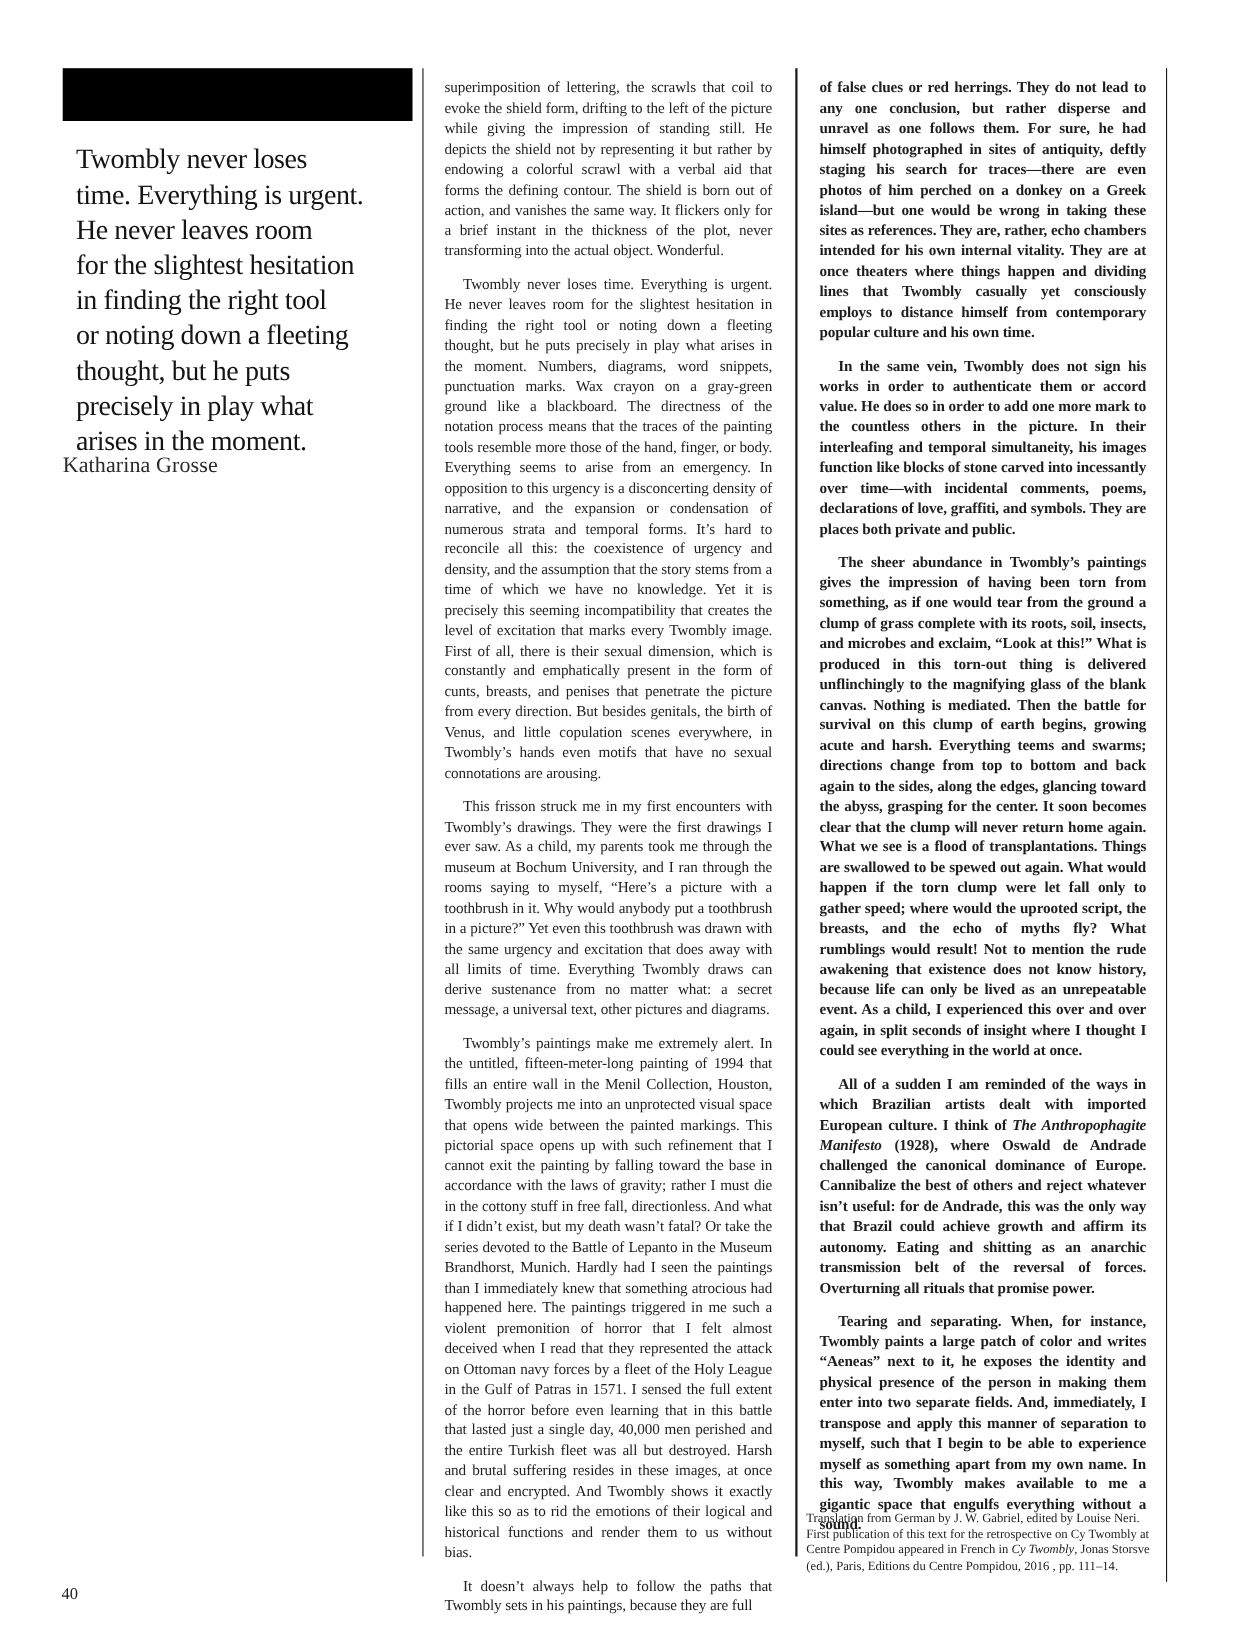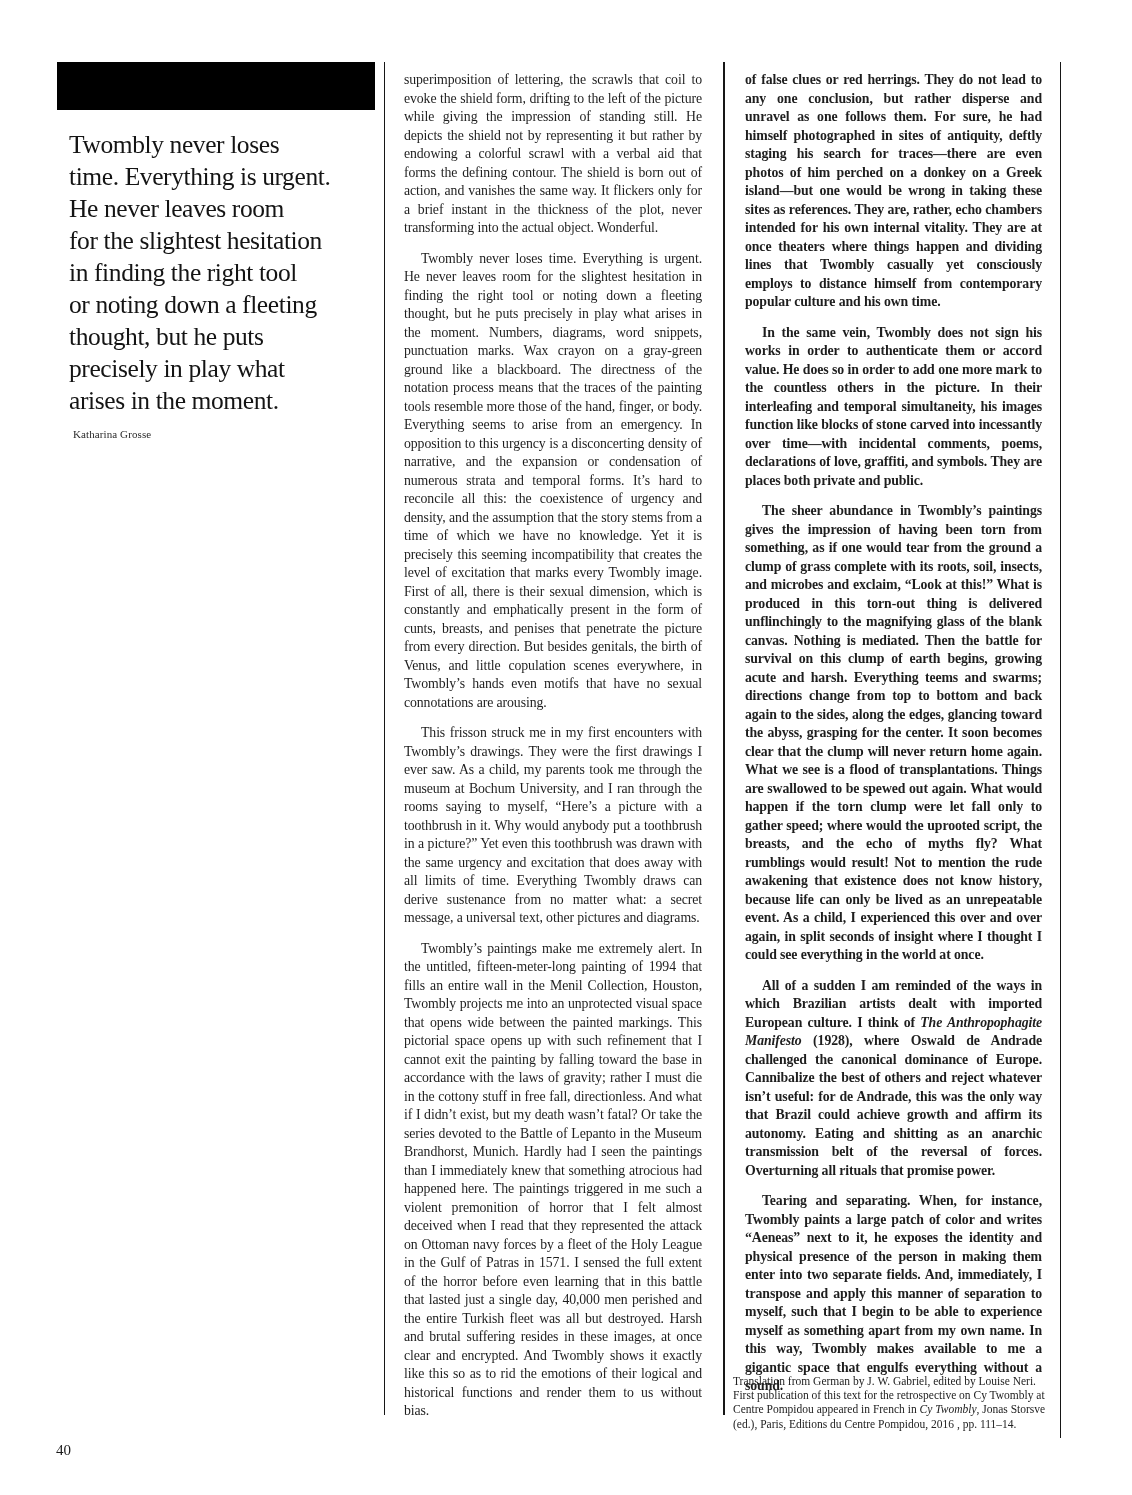--- a/index.html
+++ b/index.html
@@ -25,22 +25,22 @@
     font-size: 25.5px;
     line-height: 32px;
     font-weight: 400;
     letter-spacing: -0.4px;
     white-space: pre-line;
     color: #141414;
   }
   .attribution {
     position: absolute;
     left: 57px; top: 412px;
-    margin: 16px;
-    font-size: 11px;
+    margin: 0;
+    font-size: 20px;
     color: #2a2a2a;
     letter-spacing: 0.1px;
   }
   .rule {
     position: absolute;
     width: 1.5px;
     background: var(--rule, #161616);
     top: 62px;
   }
   .rule-left   { left: 383.5px; height: 1353px; }
@@ -98,20 +98,21 @@
 
 <div class="rule rule-left"></div>
 <div class="rule rule-center"></div>
 <div class="rule rule-edge"></div>
 
 <section class="col col-middle">
     <p><span>superimposition of lettering, the scrawls that coil to evoke the shield form, drifting to the left of the picture while giving the impression of standing still. He depicts the shield not by representing it but rather by endowing a colorful scrawl with a verbal aid that forms the defining contour. The shield is born out of action, and vanishes the same way. It flickers only for a brief instant in the thickness of the plot, never transforming into the actual object. Wonderful.</span></p>
     <p><span>Twombly never loses time. Everything is urgent. He never leaves room for the slightest hesitation in finding the right tool or noting down a fleeting thought, but he puts precisely in play what arises in the moment. Numbers, diagrams, word snippets, punctuation marks. Wax crayon on a gray-green ground like a blackboard. The directness of the notation process means that the traces of the painting tools resemble more those of the hand, finger, or body. Everything seems to arise from an emergency. In opposition to this urgency is a disconcerting density of narrative, and the expansion or condensation of numerous strata and temporal forms. It’s hard to reconcile all this: the coexistence of urgency and density, and the assumption that the story stems from a time of which we have no knowledge. Yet it is precisely this seeming incompatibility that creates the level of excitation that marks every Twombly image. First of all, there is their sexual dimension, which is constantly and emphatically present in the form of cunts, breasts, and penises that penetrate the picture from every direction. But besides genitals, the birth of Venus, and little copulation scenes everywhere, in Twombly’s hands even motifs that have no sexual connotations are arousing.</span></p>
     <p><span>This frisson struck me in my first encounters with Twombly’s drawings. They were the first drawings I ever saw. As a child, my parents took me through the museum at Bochum University, and I ran through the rooms saying to myself, “Here’s a picture with a toothbrush in it. Why would anybody put a toothbrush in a picture?” Yet even this toothbrush was drawn with the same urgency and excitation that does away with all limits of time. Everything Twombly draws can derive sustenance from no matter what: a secret message, a universal text, other pictures and diagrams.</span></p>
     <p><span>Twombly’s paintings make me extremely alert. In the untitled, fifteen-meter-long painting of 1994 that fills an entire wall in the Menil Collection, Houston, Twombly projects me into an unprotected visual space that opens wide between the painted markings. This pictorial space opens up with such refinement that I cannot exit the painting by falling toward the base in accordance with the laws of gravity; rather I must die in the cottony stuff in free fall, directionless. And what if I didn’t exist, but my death wasn’t fatal? Or take the series devoted to the Battle of Lepanto in the Museum Brandhorst, Munich. Hardly had I seen the paintings than I immediately knew that something atrocious had happened here. The paintings triggered in me such a violent premonition of horror that I felt almost deceived when I read that they represented the attack on Ottoman navy forces by a fleet of the Holy League in the Gulf of Patras in 1571. I sensed the full extent of the horror before even learning that in this battle that lasted just a single day, 40,000 men perished and the entire Turkish fleet was all but destroyed. Harsh and brutal suffering resides in these images, at once clear and encrypted. And Twombly shows it exactly like this so as to rid the emotions of their logical and historical functions and render them to us without bias.</span></p>
+    <p><span>It doesn’t always help to follow the paths that Twombly sets in his paintings, because they are full</span></p>
   </section>
 <section class="col col-right">
     <p><span>of false clues or red herrings. They do not lead to any one conclusion, but rather disperse and unravel as one follows them. For sure, he had himself photographed in sites of antiquity, deftly staging his search for traces—there are even photos of him perched on a donkey on a Greek island—but one would be wrong in taking these sites as references. They are, rather, echo chambers intended for his own internal vitality. They are at once theaters where things happen and dividing lines that Twombly casually yet consciously employs to distance himself from contemporary popular culture and his own time.</span></p>
     <p><span>In the same vein, Twombly does not sign his works in order to authenticate them or accord value. He does so in order to add one more mark to the countless others in the picture. In their interleafing and temporal simultaneity, his images function like blocks of stone carved into incessantly over time—with incidental comments, poems, declarations of love, graffiti, and symbols. They are places both private and public.</span></p>
     <p><span>The sheer abundance in Twombly’s paintings gives the impression of having been torn from something, as if one would tear from the ground a clump of grass complete with its roots, soil, insects, and microbes and exclaim, “Look at this!” What is produced in this torn-out thing is delivered unflinchingly to the magnifying glass of the blank canvas. Nothing is mediated. Then the battle for survival on this clump of earth begins, growing acute and harsh. Everything teems and swarms; directions change from top to bottom and back again to the sides, along the edges, glancing toward the abyss, grasping for the center. It soon becomes clear that the clump will never return home again. What we see is a flood of transplantations. Things are swallowed to be spewed out again. What would happen if the torn clump were let fall only to gather speed; where would the uprooted script, the breasts, and the echo of myths fly? What rumblings would result! Not to mention the rude awakening that existence does not know history, because life can only be lived as an unrepeatable event. As a child, I experienced this over and over again, in split seconds of insight where I thought I could see everything in the world at once.</span></p>
     <p><span>All of a sudden I am reminded of the ways in which Brazilian artists dealt with imported European culture. I think of </span><i>The Anthropophagite Manifesto</i><span> (1928), where Oswald de Andrade challenged the canonical dominance of Europe. Cannibalize the best of others and reject whatever isn’t useful: for de Andrade, this was the only way that Brazil could achieve growth and affirm its autonomy. Eating and shitting as an anarchic transmission belt of the reversal of forces. Overturning all rituals that promise power.</span></p>
     <p><span>Tearing and separating. When, for instance, Twombly paints a large patch of color and writes “Aeneas” next to it, he exposes the identity and physical presence of the person in making them enter into two separate fields. And, immediately, I transpose and apply this manner of separation to myself, such that I begin to be able to experience myself as something apart from my own name. In this way, Twombly makes available to me a gigantic space that engulfs everything without a sound.</span></p>
   </section>
 
 <footer class="footnote">

